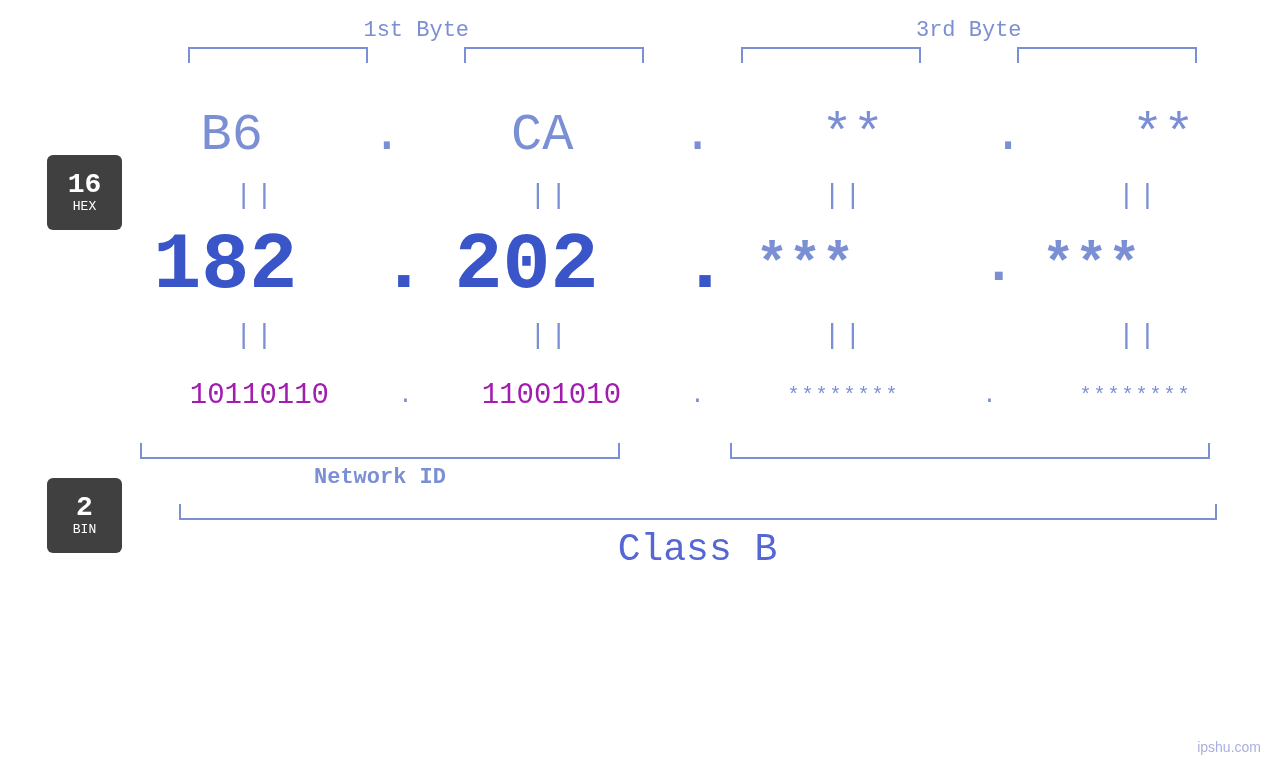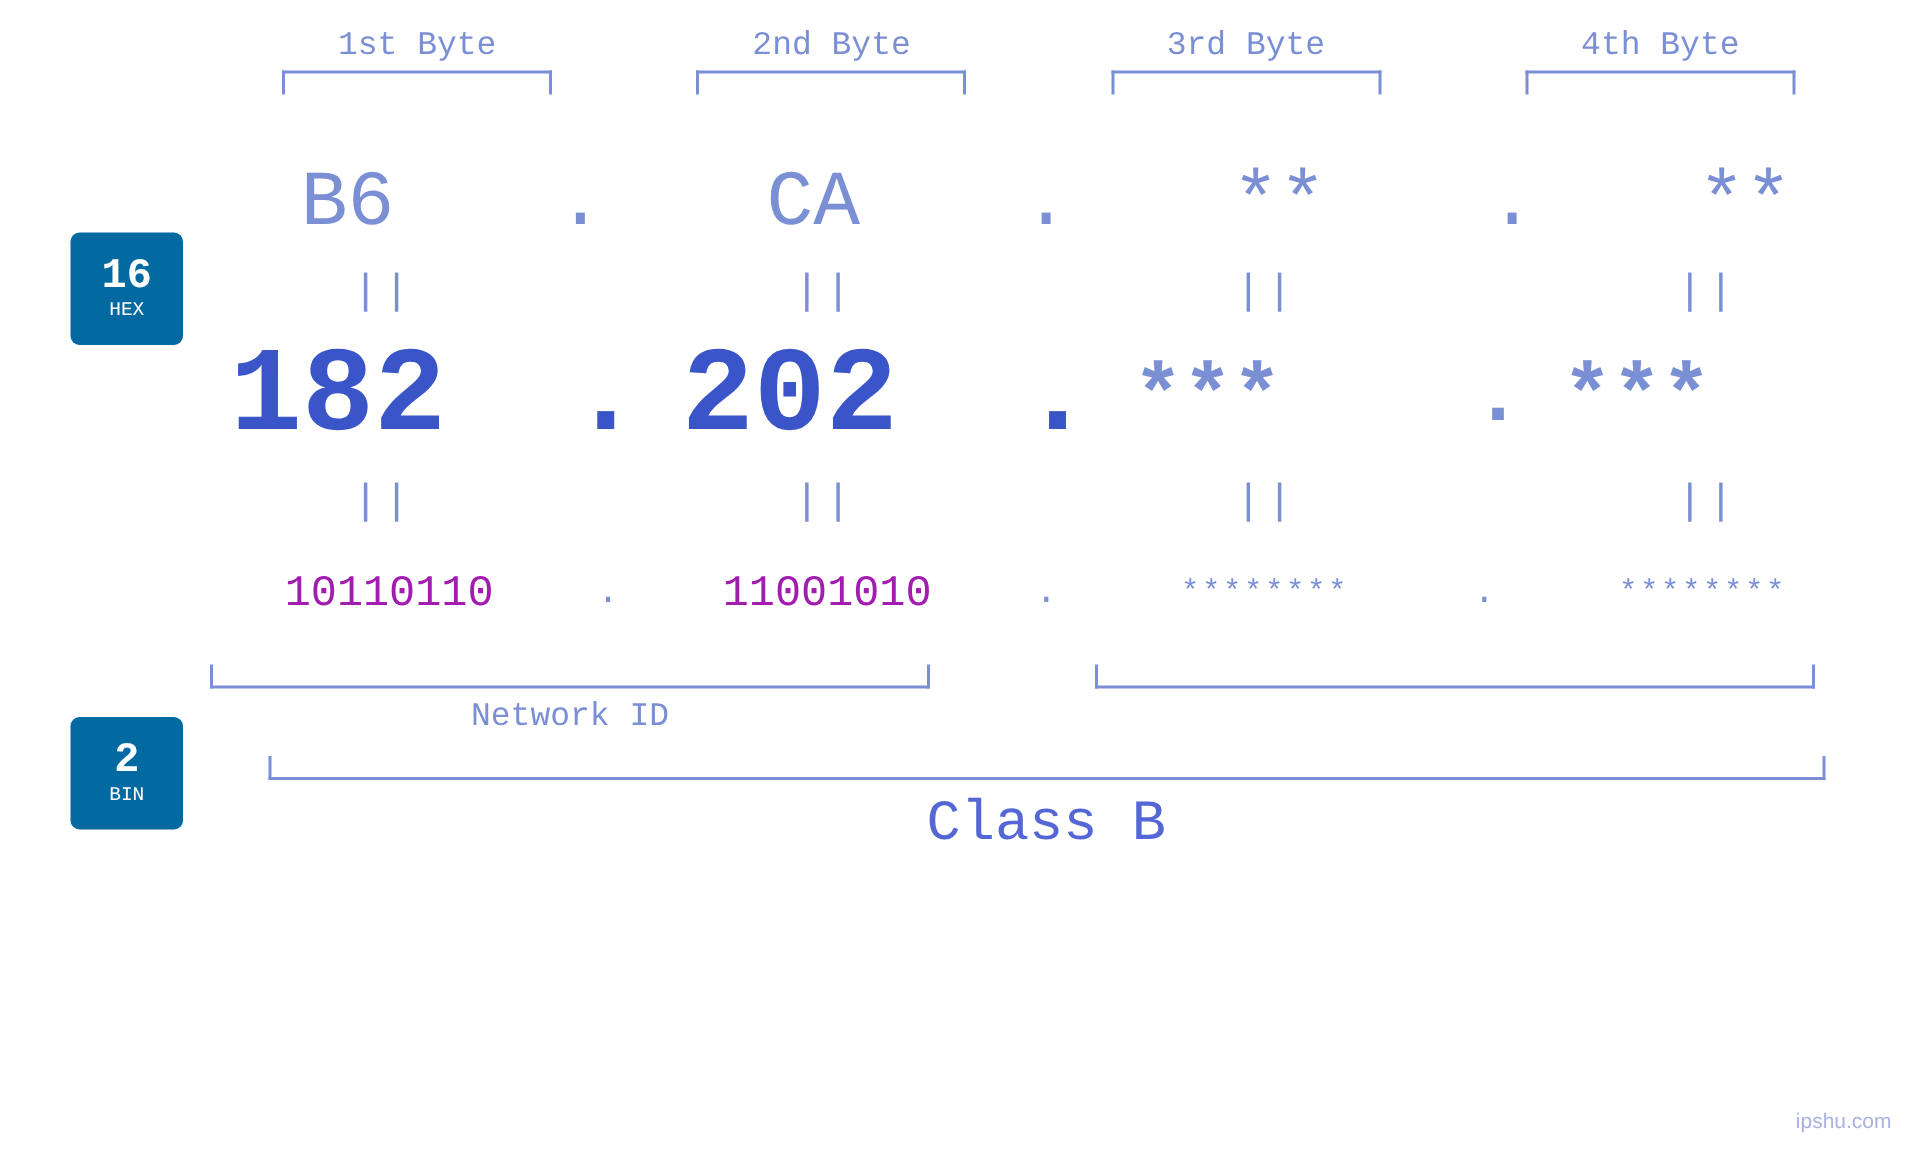--- a/index.html
+++ b/index.html
@@ -61,21 +61,21 @@
       border-left: 2px solid #7b8fd4;
       border-right: 2px solid #7b8fd4;
     }
 
     
     .mode-badge {
       position: absolute;
       left: 47px;
       width: 75px;
       height: 75px;
-      background-color: #0369a1;
+      background-color: #404040;
       border-radius: 6px;
       display: flex;
       flex-direction: column;
       align-items: center;
       justify-content: center;
       color: white;
     }
 
     .mode-badge .mode-number {
       font-size: 28px;
@@ -236,20 +236,21 @@
       width: 100%;
       margin-top: 6px;
     }
 
     .network-label {
       width: 480px;
       text-align: center;
       color: #7b8fd4;
       font-size: 22px;
       font-family: 'Courier New', Courier, monospace;
+      font-weight: bold;
     }
 
     .host-label {
       width: 480px;
       text-align: center;
       color: #7b8fd4;
       font-size: 22px;
       font-family: 'Courier New', Courier, monospace;
       margin-left: 110px;
     }
@@ -312,23 +313,21 @@
       justify-content: center;
     }
   </style>
 </head>
 <body>
 
 <div class="main-container">
 
   <div class="byte-labels-row">
     <div class="byte-label">1st Byte</div>
-    <div class="byte-label">2nd Byte</div>
     <div class="byte-label">3rd Byte</div>
-    <div class="byte-label">4th Byte</div>
   </div>
 
   <div class="bracket-row">
     <div class="bracket"></div>
     <div class="bracket"></div>
     <div class="bracket"></div>
     <div class="bracket"></div>
   </div>
 
   <div class="mode-badge" id="badge-hex">

